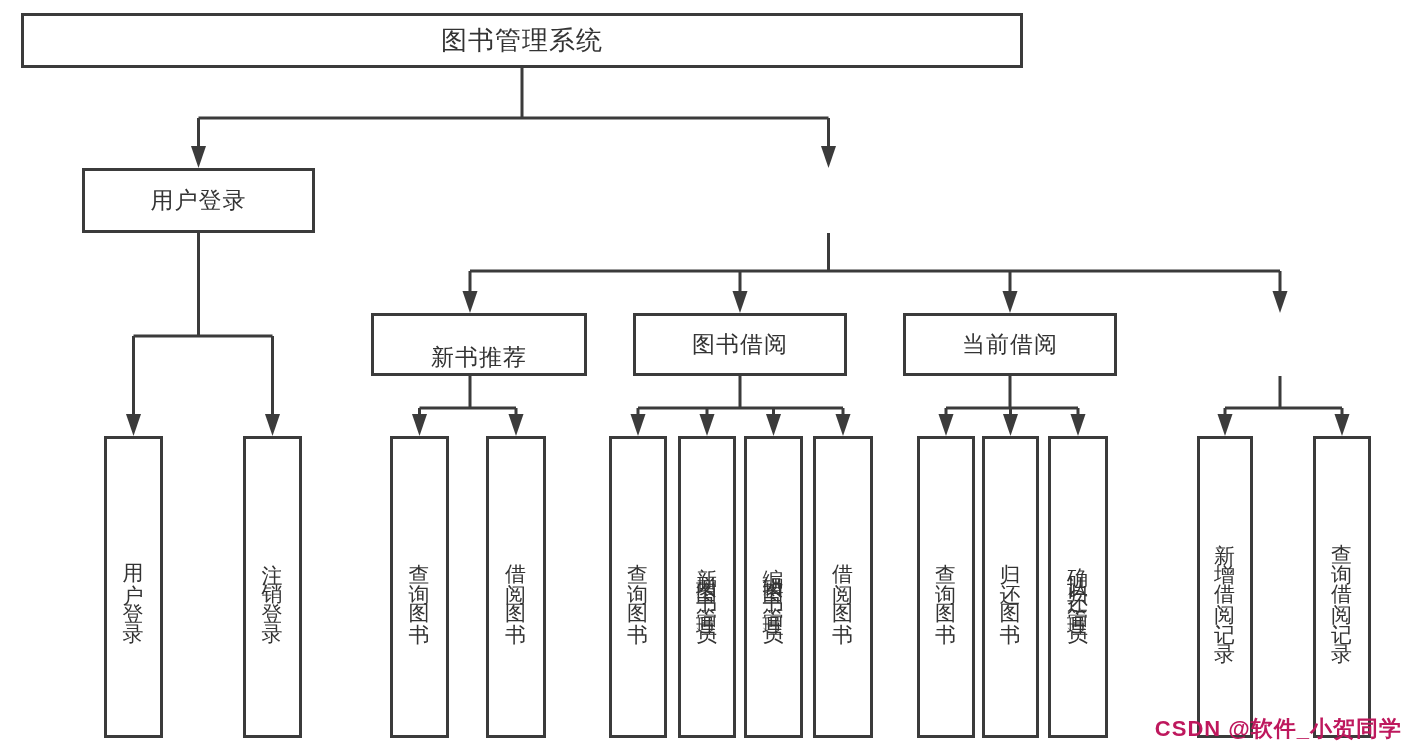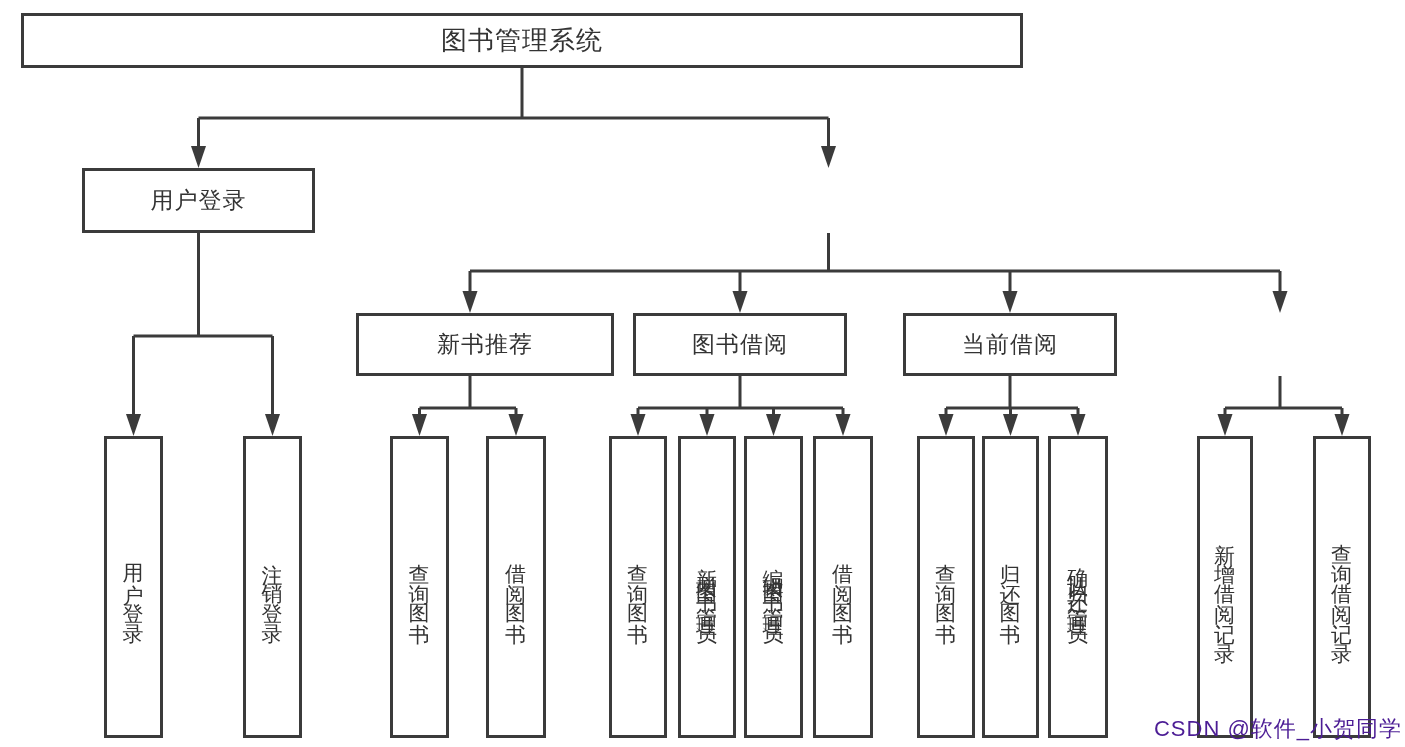--- a/index.html
+++ b/index.html
@@ -26,23 +26,24 @@
     font-size:21px;
     letter-spacing:20px;
     color:#333333;
     line-height:1;
   }
   .vbox.long span{letter-spacing:8px;}
   .watermark{
     position:absolute;
     top:714px;right:3px;
     font-size:22px;
-    color:#4c1d95;
+    color:#be185d;
     letter-spacing:1px;
     white-space:nowrap;
+    font-weight:bold;
   }
 </style>
 </head>
 <body>
 
 <div id="stage">
 
   <svg id="wires" viewBox="0 0 1405 747" xmlns="http://www.w3.org/2000/svg" aria-hidden="true">
     <path fill="none" stroke="#3b3b3b" stroke-width="3" d="
       M522 68 V118 M198.5 118 H828.5 M198.5 118 V152 M828.5 118 V152
@@ -76,21 +77,21 @@
   </svg>
 
   <div class="box hbox root" style="left:21px;top:13px;width:1002px;height:55px;">
     <span>图书管理系统</span>
   </div>
 
   <div class="box hbox" style="left:82px;top:168px;width:233px;height:65px;">
     <span>用户登录</span>
   </div>
 
-  <div class="box hbox" style="left:356px;top:313px;width:258px;height:63px;">
+  <div class="box hbox" style="left:371px;top:313px;width:216px;height:63px;align-items:flex-end;">
     <span>新书推荐</span>
   </div>
   <div class="box hbox" style="left:903px;top:313px;width:214px;height:63px;">
     <span>当前借阅</span>
   </div>
   <div class="box hbox" style="left:633px;top:313px;width:214px;height:63px;">
     <span>图书借阅</span>
   </div>
 
   <div class="box vbox" style="left:104px;top:436px;width:59px;height:302px;">

